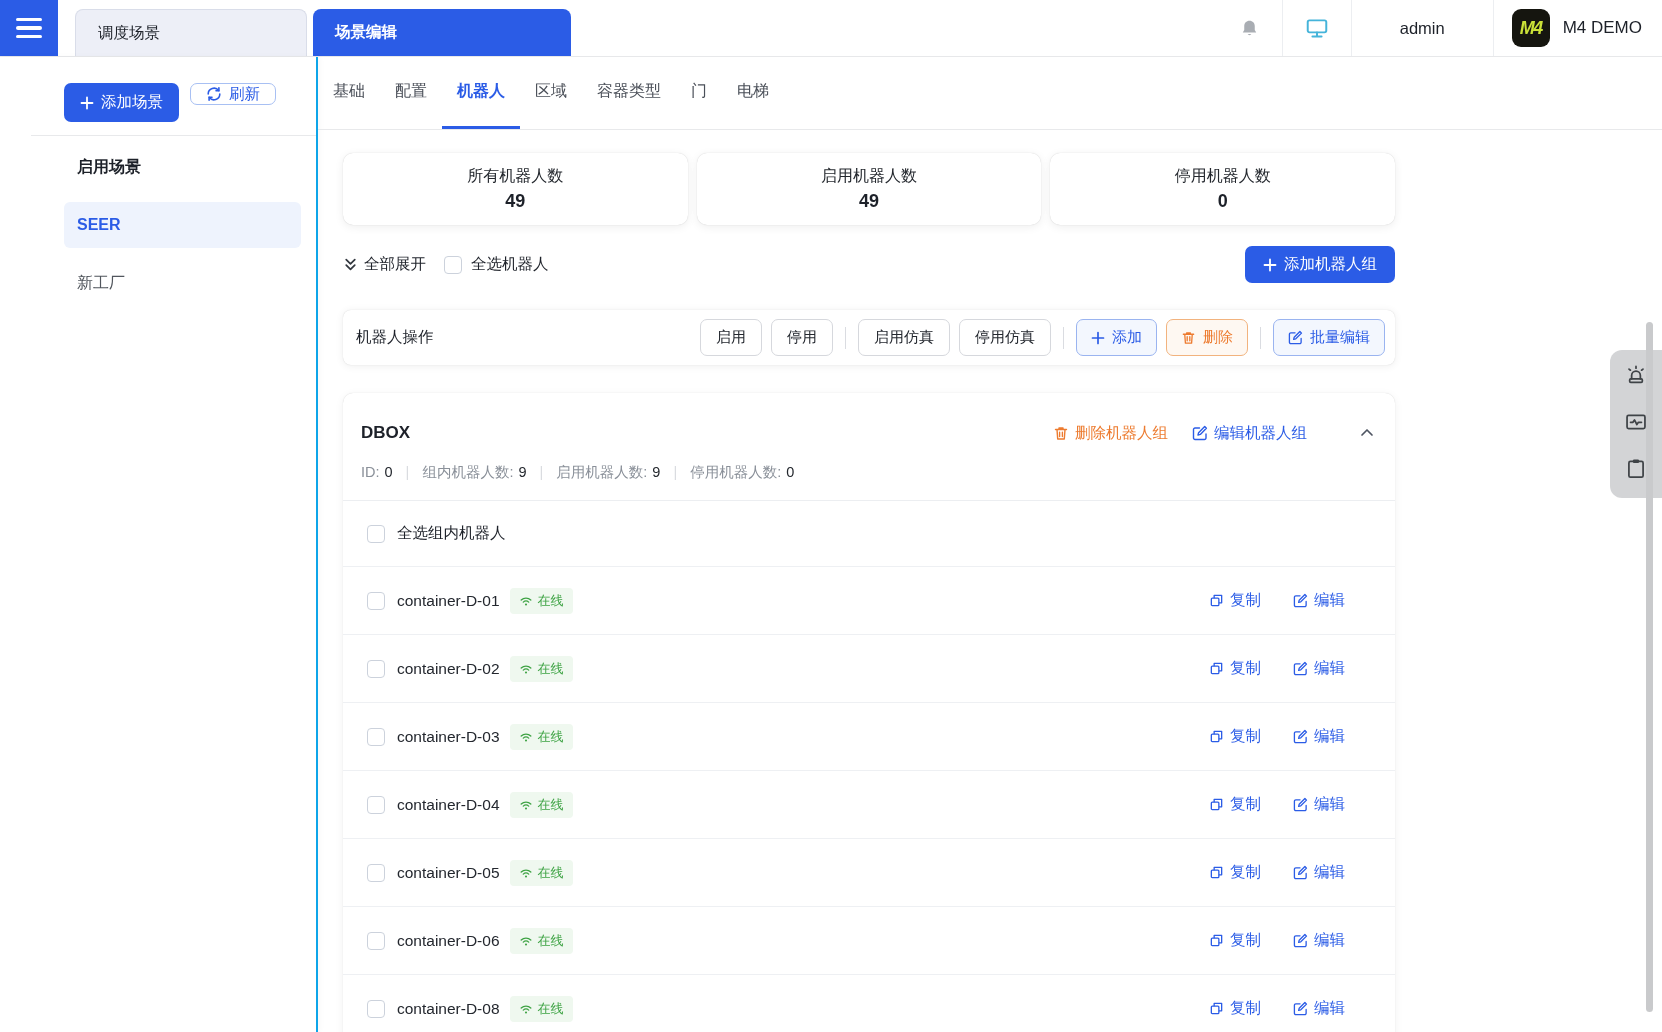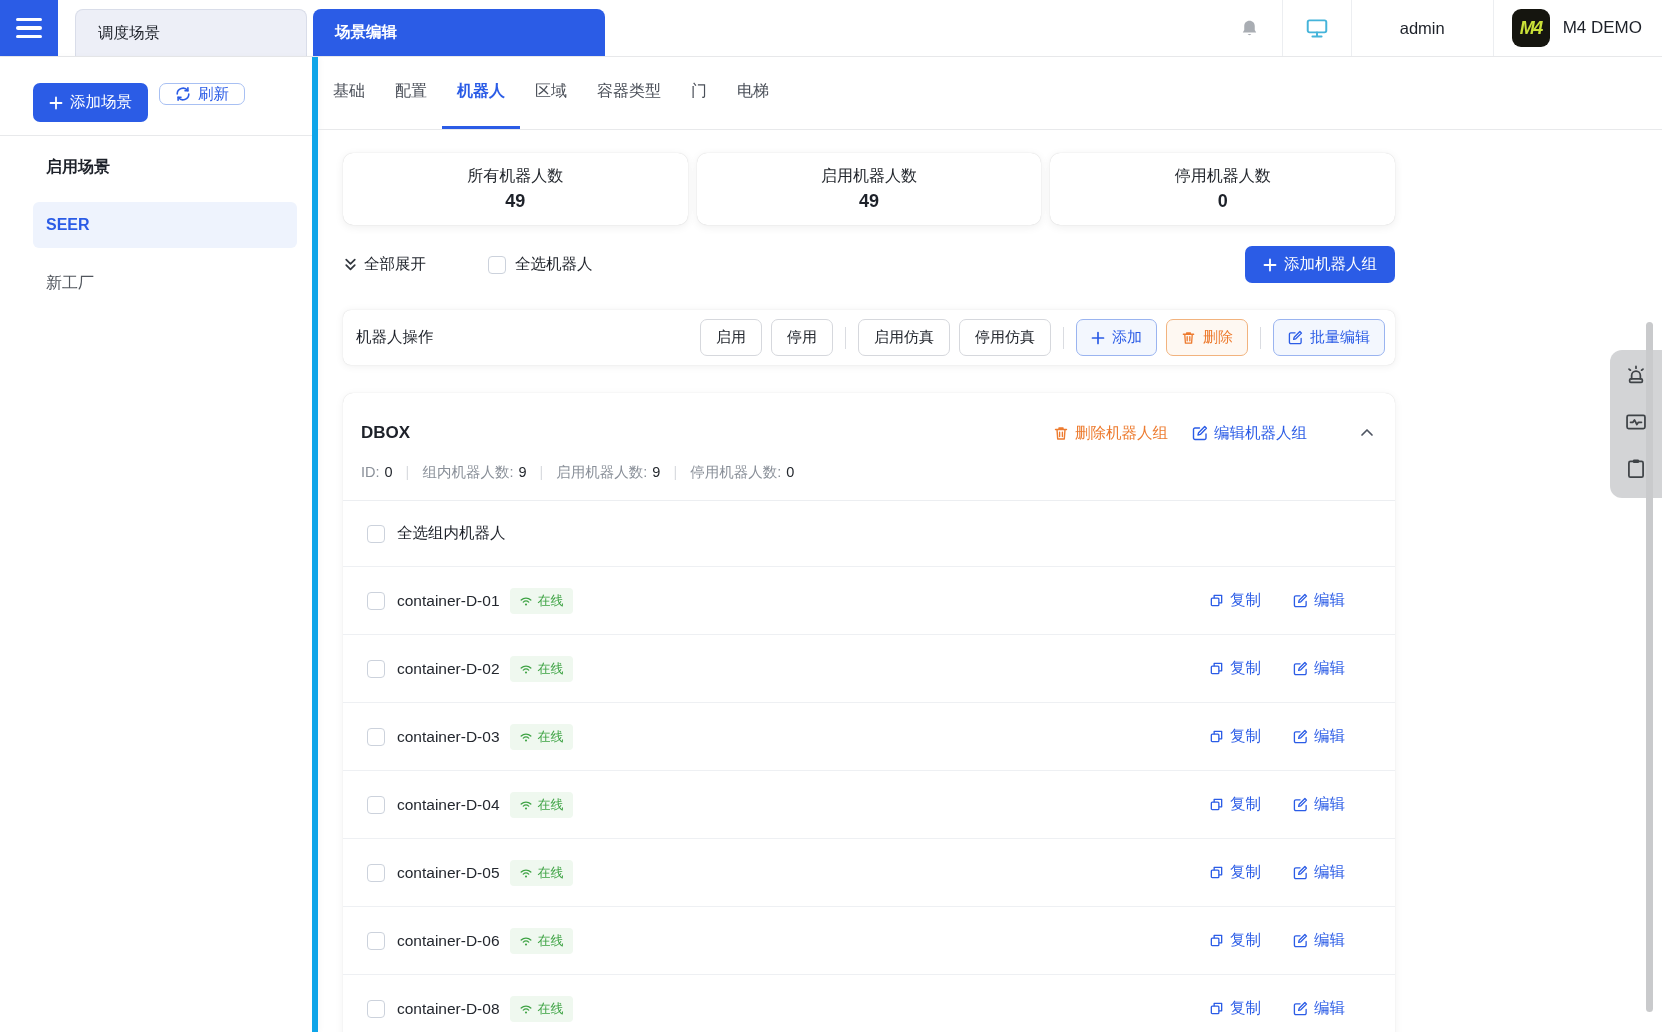--- a/index.html
+++ b/index.html
@@ -5,33 +5,33 @@
   * { margin:0; padding:0; box-sizing:border-box; }
   html,body { width:1662px; height:1032px; overflow:hidden; background:#fff;
     font-family:"Liberation Sans","DejaVu Sans",sans-serif; color:#23272e; }
   .topbar { height:57px; display:flex; align-items:stretch; border-bottom:1px solid #e7e8ea; }
   .hamburger { width:58px; background:var(--primary,#2b5ce6); display:flex; flex-direction:column;
     justify-content:center; align-items:center; gap:5px; cursor:pointer; }
   .hamburger span { width:26px; height:3.5px; background:#fff; border-radius:2px; }
   .tb-tab { margin-top:9px; width:232px; border-radius:8px 8px 0 0; display:flex; align-items:center;
     padding-left:22px; font-size:15.5px; cursor:pointer; }
   .tb-tab.inactive { margin-left:17px; background:#edeff7; border:1px solid #d9dde9; border-bottom:none; color:#1d2129; }
-  .tb-tab.active { margin-left:6px; width:292px; background:var(--primary,#2b5ce6); color:#fff; font-weight:700; }
+  .tb-tab.active { margin-left:6px; width:258px; background:var(--primary,#2b5ce6); color:#fff; font-weight:700; }
   .tb-right { margin-left:auto; display:flex; align-items:stretch; }
   .tb-cell { display:flex; align-items:center; border-left:1px solid #eceef1; padding:0 22px; }
   .tb-cell.first { border-left:none; }
   .admin { font-size:16.5px; color:#1d2129; padding:0 26px; }
   .brand { gap:13px; padding:0 20px 0 18px; }
   .logo { width:38px; height:38px; background:var(--logo-bg,#15150f); border-radius:9px; display:grid;
     place-items:center; color:var(--logo-text,#cbe138); font-weight:800; font-style:italic;
     font-size:18px; letter-spacing:-1.5px; }
   .brand-name { font-size:17px; color:#1d2129; }
 
   .content { display:flex; height:975px; }
-  .sidebar { width:318px; border-right:6px solid #0ea5e9; padding-top:26px; box-shadow:2px 0 6px rgba(0,0,0,0.03); }
+  .sidebar { width:318px; border-right:2px solid #0ea5e9; padding-top:26px; box-shadow:2px 0 6px rgba(0,0,0,0.03);padding-left:31px; }
   .sb-buttons { display:flex; gap:11px; margin-left:33px; }
   .btn { display:inline-flex; align-items:center; justify-content:center; gap:7px; border-radius:7px;
     font-size:15.5px; cursor:pointer; border:none; background:#fff; }
   .btn-primary { background:var(--primary,#2b5ce6); color:#fff; height:39px; padding:0 16px; }
   .btn-refresh { height:22px; padding:0 15px; border:1px solid #a8c0f3; color:var(--primary,#2b5ce6); }
   .sb-divider { height:1px; background:#e8e9eb; margin-top:13px; }
   .sb-list { margin-top:8px; }
   .sb-item { margin:0 15px 12px 33px; height:46px; display:flex; align-items:center; padding-left:13px;
     border-radius:6px; font-size:16px; color:#51565d; cursor:pointer; }
   .sb-item.section { font-weight:700; color:#1d2129; }
@@ -44,21 +44,21 @@
   .mtab.active { color:var(--primary,#2b5ce6); border-bottom-color:var(--primary,#2b5ce6); font-weight:600; }
 
   .main-col { width:1052px; margin-left:25px; }
   .stats { display:flex; gap:9px; margin-top:23px; }
   .stat-card { flex:1; height:72px; border-radius:10px; background:#fff; display:flex; flex-direction:column;
     align-items:center; justify-content:center; gap:4px;
     box-shadow:0 0 1px rgba(0,0,0,0.2), 0 2px 10px rgba(0,0,0,0.07); }
   .stat-label { font-size:16px; color:#24282e; }
   .stat-value { font-size:18px; font-weight:700; color:#1d2129; }
 
-  .controls { margin-top:21px; display:flex; align-items:center; height:37px;gap:44px; }
+  .controls { margin-top:21px; display:flex; align-items:center; height:37px; }
   .expand-all { display:flex; align-items:center; gap:6px; font-size:15.5px; color:#1d2129; cursor:pointer; }
   .select-all { display:flex; align-items:center; gap:9px; margin-left:18px; font-size:15.5px; color:#1d2129; cursor:pointer; }
   .checkbox { width:18px; height:18px; border:1.5px solid #ccd2dc; border-radius:4px; background:#fff; flex:none; cursor:pointer; }
   .add-group { margin-left:auto; height:37px; padding:0 18px; }
 
   .ops { margin-top:27px; height:55px; border-radius:8px; display:flex; align-items:center;
     padding:0 10px 0 13px; box-shadow:0 0 1px rgba(0,0,0,0.18), 0 1px 8px rgba(0,0,0,0.07); }
   .ops-title { font-size:15.5px; font-weight:500; color:#1d2129; }
   .ops-buttons { margin-left:auto; display:flex; align-items:center; gap:9px; }
   .btn-plain { height:37px; padding:0 15px; border:1px solid #d6d8dd; color:#23272e; font-size:15px; }

